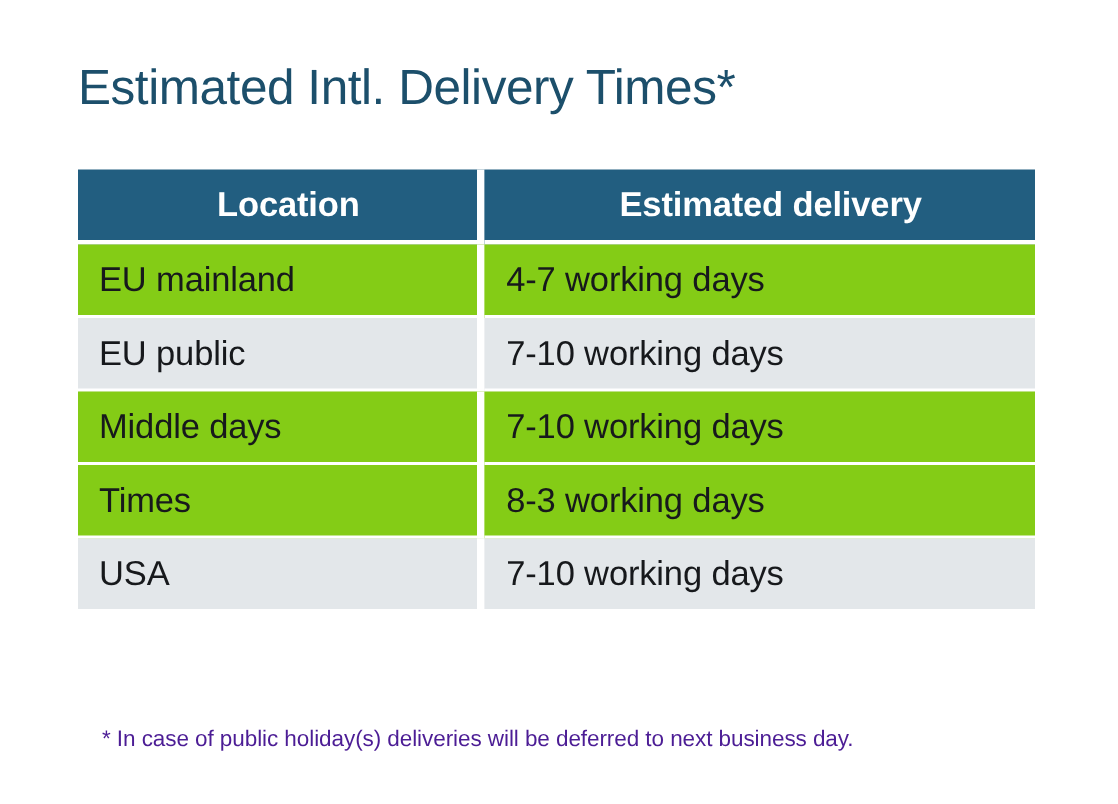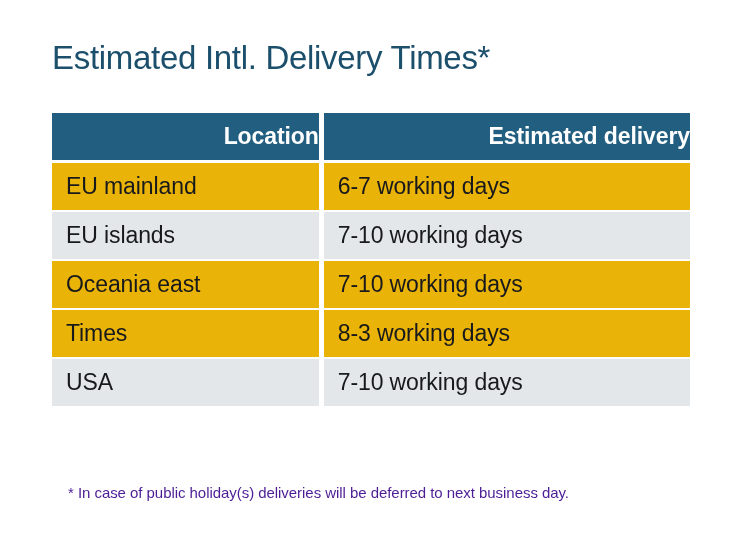--- a/index.html
+++ b/index.html
@@ -43,21 +43,21 @@
     width: 638px;
     border-collapse: separate;
     border-spacing: 0;
   }
 
   .delivery-table tr.header-row th {
     background: #225E80;
     color: #FFFFFF;
     font-size: 23px;
     font-weight: bold;
-    text-align: right;
+    text-align: center;
     height: 47px;
     padding: 0 0 0 14px;
     vertical-align: middle;
     letter-spacing: -0.1px;
     white-space: nowrap;
   }
 
   .delivery-table tr.header-row th.col-location {
     width: 265px;
     border-right: 5px solid #FFFFFF;
@@ -82,21 +82,21 @@
   .delivery-table tbody tr td.cell-location {
     width: 265px;
     border-right: 5px solid #FFFFFF;
   }
 
   .delivery-table tbody tr td.cell-estimate {
     width: 368px;
   }
 
   .delivery-table tbody tr.row-shade-dark td {
-    background: #eab308;
+    background: #84cc16;
   }
 
   .delivery-table tbody tr.row-shade-light td {
     background: #E3E7EA;
   }
 
   
   .delivery-table tbody tr td {
     border-bottom: 2px solid #FFFFFF;
   }
@@ -132,30 +132,30 @@
     <thead>
       <tr class="header-row">
         <th class="col-location">Location</th>
         <th class="col-estimate">Estimated delivery</th>
       </tr>
     </thead>
     <tbody>
 
       <tr class="row-shade-dark">
         <td class="cell-location">EU mainland</td>
-        <td class="cell-estimate">6-7 working days</td>
+        <td class="cell-estimate">4-7 working days</td>
       </tr>
 
       <tr class="row-shade-light">
-        <td class="cell-location">EU islands</td>
+        <td class="cell-location">EU public</td>
         <td class="cell-estimate">7-10 working days</td>
       </tr>
 
       <tr class="row-shade-dark">
-        <td class="cell-location">Oceania east</td>
+        <td class="cell-location">Middle days</td>
         <td class="cell-estimate">7-10 working days</td>
       </tr>
 
 
       <tr class="row-shade-dark">
         <td class="cell-location">Times</td>
         <td class="cell-estimate">8-3 working days</td>
       </tr>
 
       <tr class="row-shade-light">

